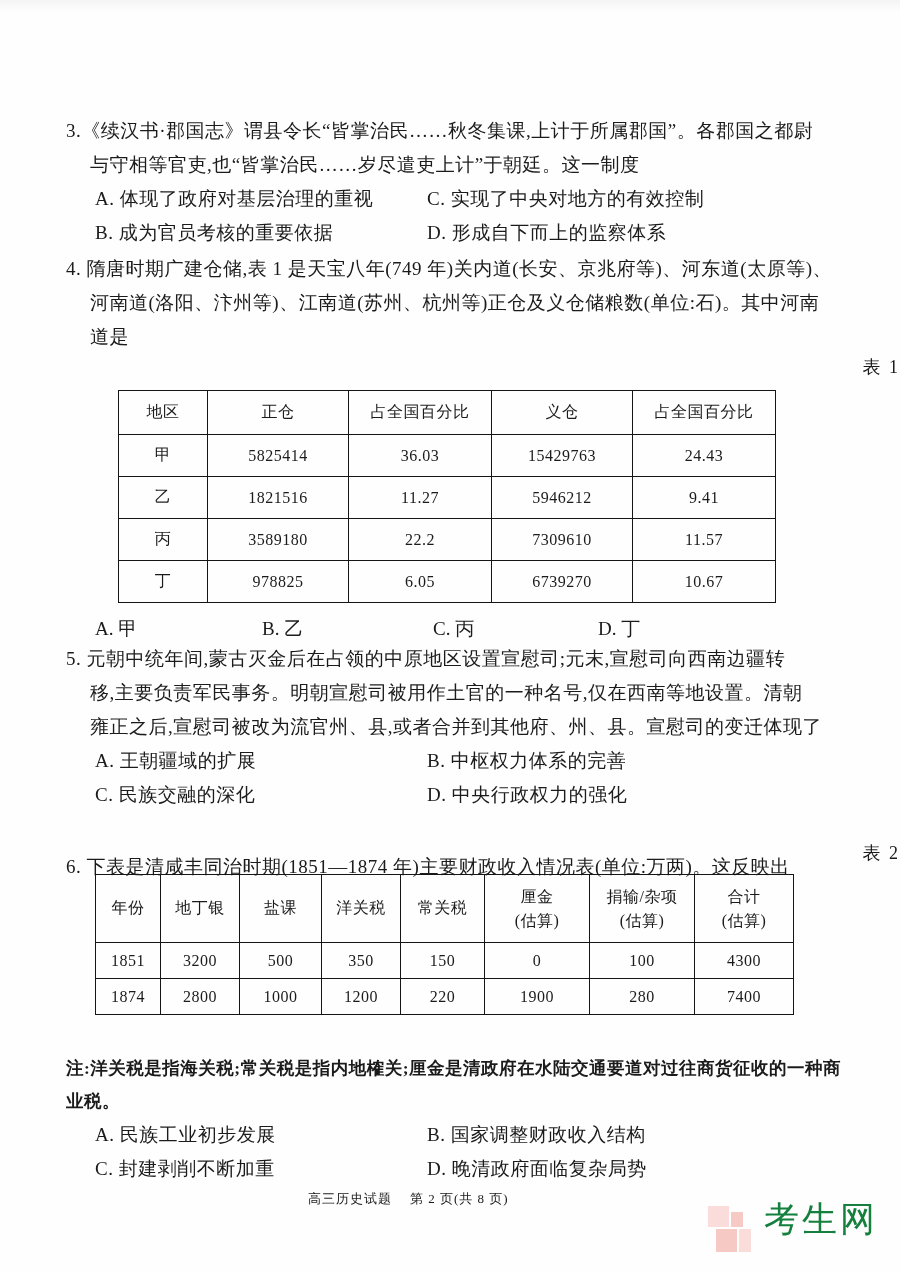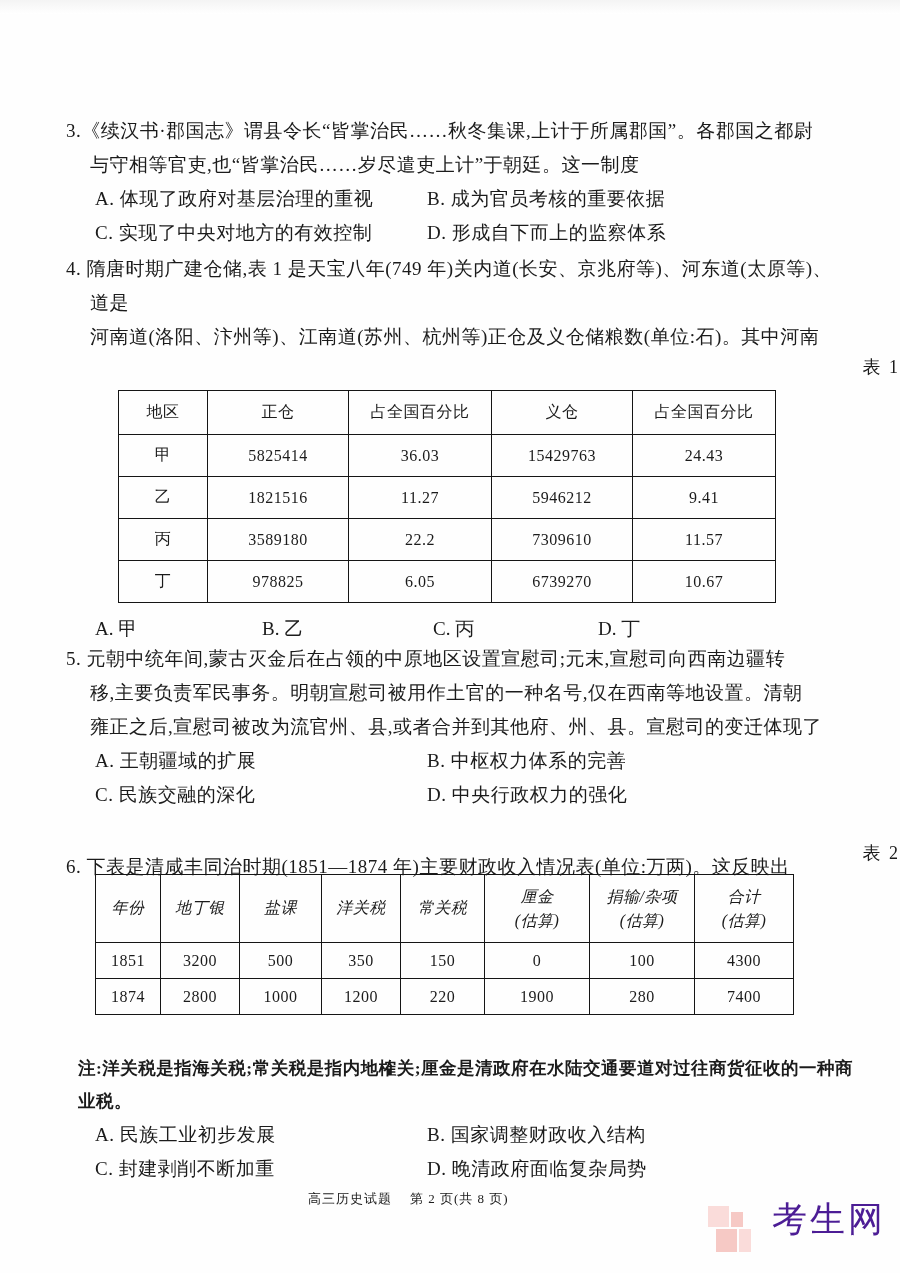--- a/index.html
+++ b/index.html
@@ -29,63 +29,63 @@
 
   table { border-collapse:collapse; table-layout:fixed; position:absolute; }
   th, td { border:1.6px solid #151515; text-align:center; vertical-align:middle;
     font-size:16px; font-weight:normal; padding:0; letter-spacing:0.5px; }
 
   #table1 { left:118px; top:390px; width:657px; }
   #table1 tr.hdr { height:44px; }
   #table1 tr { height:42px; }
 
   #table2 { left:95px; top:874px; width:698px; }
-  #table2 tr.hdr { height:68px;font-style:italic; }
+  #table2 tr.hdr { height:68px; }
   #table2 tr { height:36px; }
   .h2line span { display:block; line-height:24px; }
 
   .note { position:absolute; left:66px; width:800px; font-size:17.5px; line-height:33px;
     font-weight:bold; letter-spacing:0.5px; }
   .note .cont2 { padding-left:0; }
 
   .footer { position:absolute; left:308px; top:1190px; font-size:13px; letter-spacing:1px; }
   .footer .gap { display:inline-block; width:18px; }
 
   .watermark { position:absolute; left:708px; top:1202px; width:190px; height:60px; }
   .wm-logo { position:absolute; left:0; top:0; width:48px; height:52px; }
   .wm-b1 { position:absolute; left:0;  top:4px;  width:21px; height:21px; background:#fadcda; }
   .wm-b2 { position:absolute; left:23px; top:10px; width:12px; height:15px; background:#f6c9c5; }
   .wm-b3 { position:absolute; left:8px;  top:27px; width:21px; height:23px; background:#f6c9c5; }
   .wm-b4 { position:absolute; left:31px; top:27px; width:12px; height:23px; background:#fadcda; }
-  .wm-name { position:absolute; left:64px; top:-2px; font-size:35px; line-height:38px;
-    color:#4c1d95; letter-spacing:3px; font-family:"Liberation Sans","DejaVu Sans",sans-serif; }
+  .wm-name { position:absolute; left:56px; top:-2px; font-size:35px; line-height:38px;
+    color:#15803d; letter-spacing:3px; font-family:"Liberation Sans","DejaVu Sans",sans-serif; }
   .wm-domain { position:absolute; left:58px; top:37px; font-size:15px; color:#c2410c;
     letter-spacing:1px; font-family:"Liberation Sans","DejaVu Sans",sans-serif;margin-top:48px; }
 </style>
 </head>
 <body>
 
 <div class="page">
   <div class="scan-edge"></div>
 
   <div class="question" style="top:114px;">
     <div class="q-line">3.《续汉书·郡国志》谓县令长“皆掌治民……秋冬集课,上计于所属郡国”。各郡国之都尉</div>
     <div class="q-line cont">与守相等官吏,也“皆掌治民……岁尽遣吏上计”于朝廷。这一制度</div>
     <div class="opts2">
       <span>A. 体现了政府对基层治理的重视</span>
+      <span>C. 实现了中央对地方的有效控制</span>
       <span>B. 成为官员考核的重要依据</span>
-      <span>C. 实现了中央对地方的有效控制</span>
       <span>D. 形成自下而上的监察体系</span>
     </div>
   </div>
 
   <div class="question" style="top:252px;">
     <div class="q-line">4. 隋唐时期广建仓储,表 1 是天宝八年(749 年)关内道(长安、京兆府等)、河东道(太原等)、</div>
+    <div class="q-line cont">河南道(洛阳、汴州等)、江南道(苏州、杭州等)正仓及义仓储粮数(单位:石)。其中河南</div>
     <div class="q-line cont">道是</div>
-    <div class="q-line cont">河南道(洛阳、汴州等)、江南道(苏州、杭州等)正仓及义仓储粮数(单位:石)。其中河南</div>
   </div>
 
   <div class="tbl-caption" style="top:354px;">表 1</div>
 
   <table id="table1">
     <colgroup>
         <col style="width:89px">
         <col style="width:141px">
         <col style="width:143px">
         <col style="width:141px">
@@ -202,21 +202,21 @@
       <td>1000</td>
       <td>1200</td>
       <td>220</td>
       <td>1900</td>
       <td>280</td>
       <td>7400</td>
     </tr>
   </tbody>
     </table>
 
-  <div class="note" style="top:1052px;margin-left:12px;">
+  <div class="note" style="top:1052px;">
     <div class="q-line">注:洋关税是指海关税;常关税是指内地榷关;厘金是清政府在水陆交通要道对过往商货征收的一种商</div>
     <div class="q-line cont2">业税。</div>
   </div>
 
   <div class="question" style="top:1118px;">
     <div class="opts2">
       <span>A. 民族工业初步发展</span>
       <span>B. 国家调整财政收入结构</span>
       <span>C. 封建剥削不断加重</span>
       <span>D. 晚清政府面临复杂局势</span>

